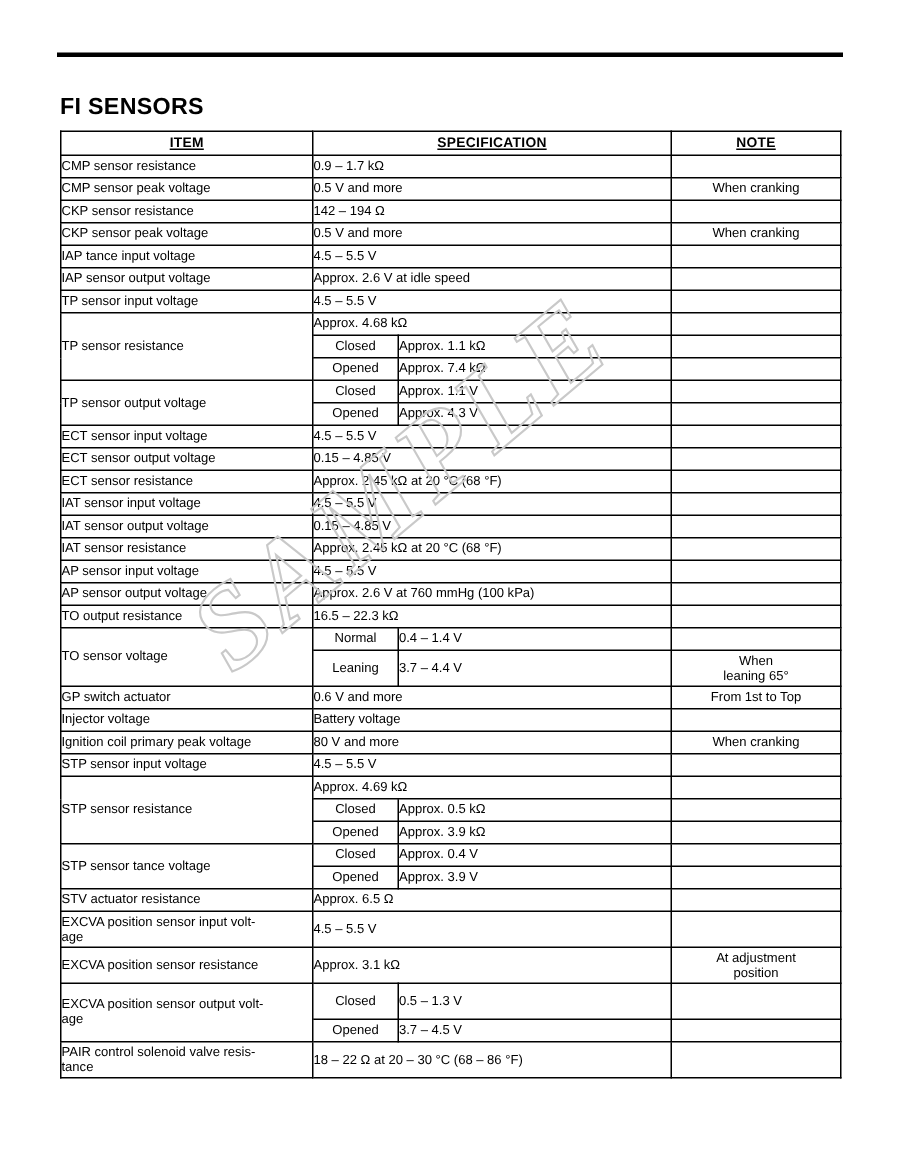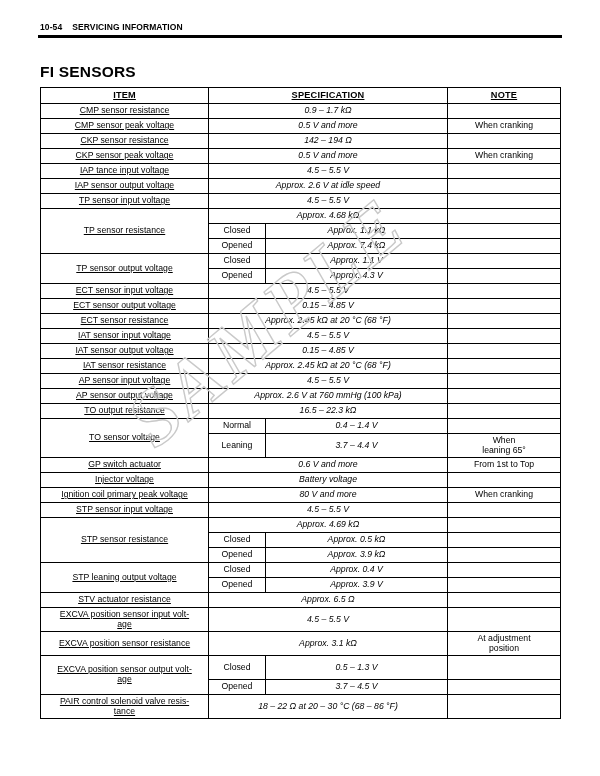--- a/index.html
+++ b/index.html
@@ -85,32 +85,30 @@
     height: 15px;
     letter-spacing: 0.2px;
     text-decoration: underline;
   }
   .col-item   { width: 168px; }
   .col-sub    { width: 57px;  }
   .col-spec   { width: 182px; }
   .col-note   { width: 113px; }
 
   .cell-item {
-    text-align: center;
+    text-align: left;
     padding: 1px 0 1px 3px;
-    text-decoration: underline;
   }
   .cell-sub {
     text-align: center;
     padding: 1px 2px;
   }
   .cell-spec {
-    text-align: center;
+    text-align: left;
     padding: 1px 2px;
-    font-style: italic;
   }
   .cell-note {
     text-align: center;
     padding: 1px 2px;
   }
   tr.r-normal td { height: 14px; }
   tr.r-two   td  { height: 23px; }
   .hv-left { border-left-width: 1.6px; }
   .tbl-edge-bottom td { border-bottom-width: 1.6px; }
 
@@ -136,24 +134,20 @@
     stroke: #c9c9c9;
     stroke-width: 1.4;
     letter-spacing: 4px;
   }
 </style>
 </head>
 <body>
 
 <div class="page">
 
-  <div class="page-header">
-    <span class="page-num">10-54</span>
-    <span class="header-title">SERVICING INFORMATION</span>
-  </div>
   <div class="header-rule"></div>
 
   <div class="section-title">FI SENSORS</div>
 
   <table class="spec-table">
     <colgroup>
       <col class="col-item">
         <col class="col-sub">
         <col class="col-spec">
         <col class="col-note">
@@ -312,21 +306,21 @@
           <td class="cell-sub hv-left">Closed</td>
           <td class="cell-spec hv-left">Approx. 0.5 kΩ</td>
           <td class="cell-note"></td>
         </tr>
         <tr class="r-normal">
           <td class="cell-sub hv-left">Opened</td>
           <td class="cell-spec hv-left">Approx. 3.9 kΩ</td>
           <td class="cell-note"></td>
         </tr>
         <tr class="r-normal">
-          <td class="cell-item" rowspan="2">STP leaning output voltage</td>
+          <td class="cell-item" rowspan="2">STP sensor tance voltage</td>
           <td class="cell-sub hv-left">Closed</td>
           <td class="cell-spec hv-left">Approx. 0.4 V</td>
           <td class="cell-note"></td>
         </tr>
         <tr class="r-normal">
           <td class="cell-sub hv-left">Opened</td>
           <td class="cell-spec hv-left">Approx. 3.9 V</td>
           <td class="cell-note"></td>
         </tr>
         <tr class="r-normal">

